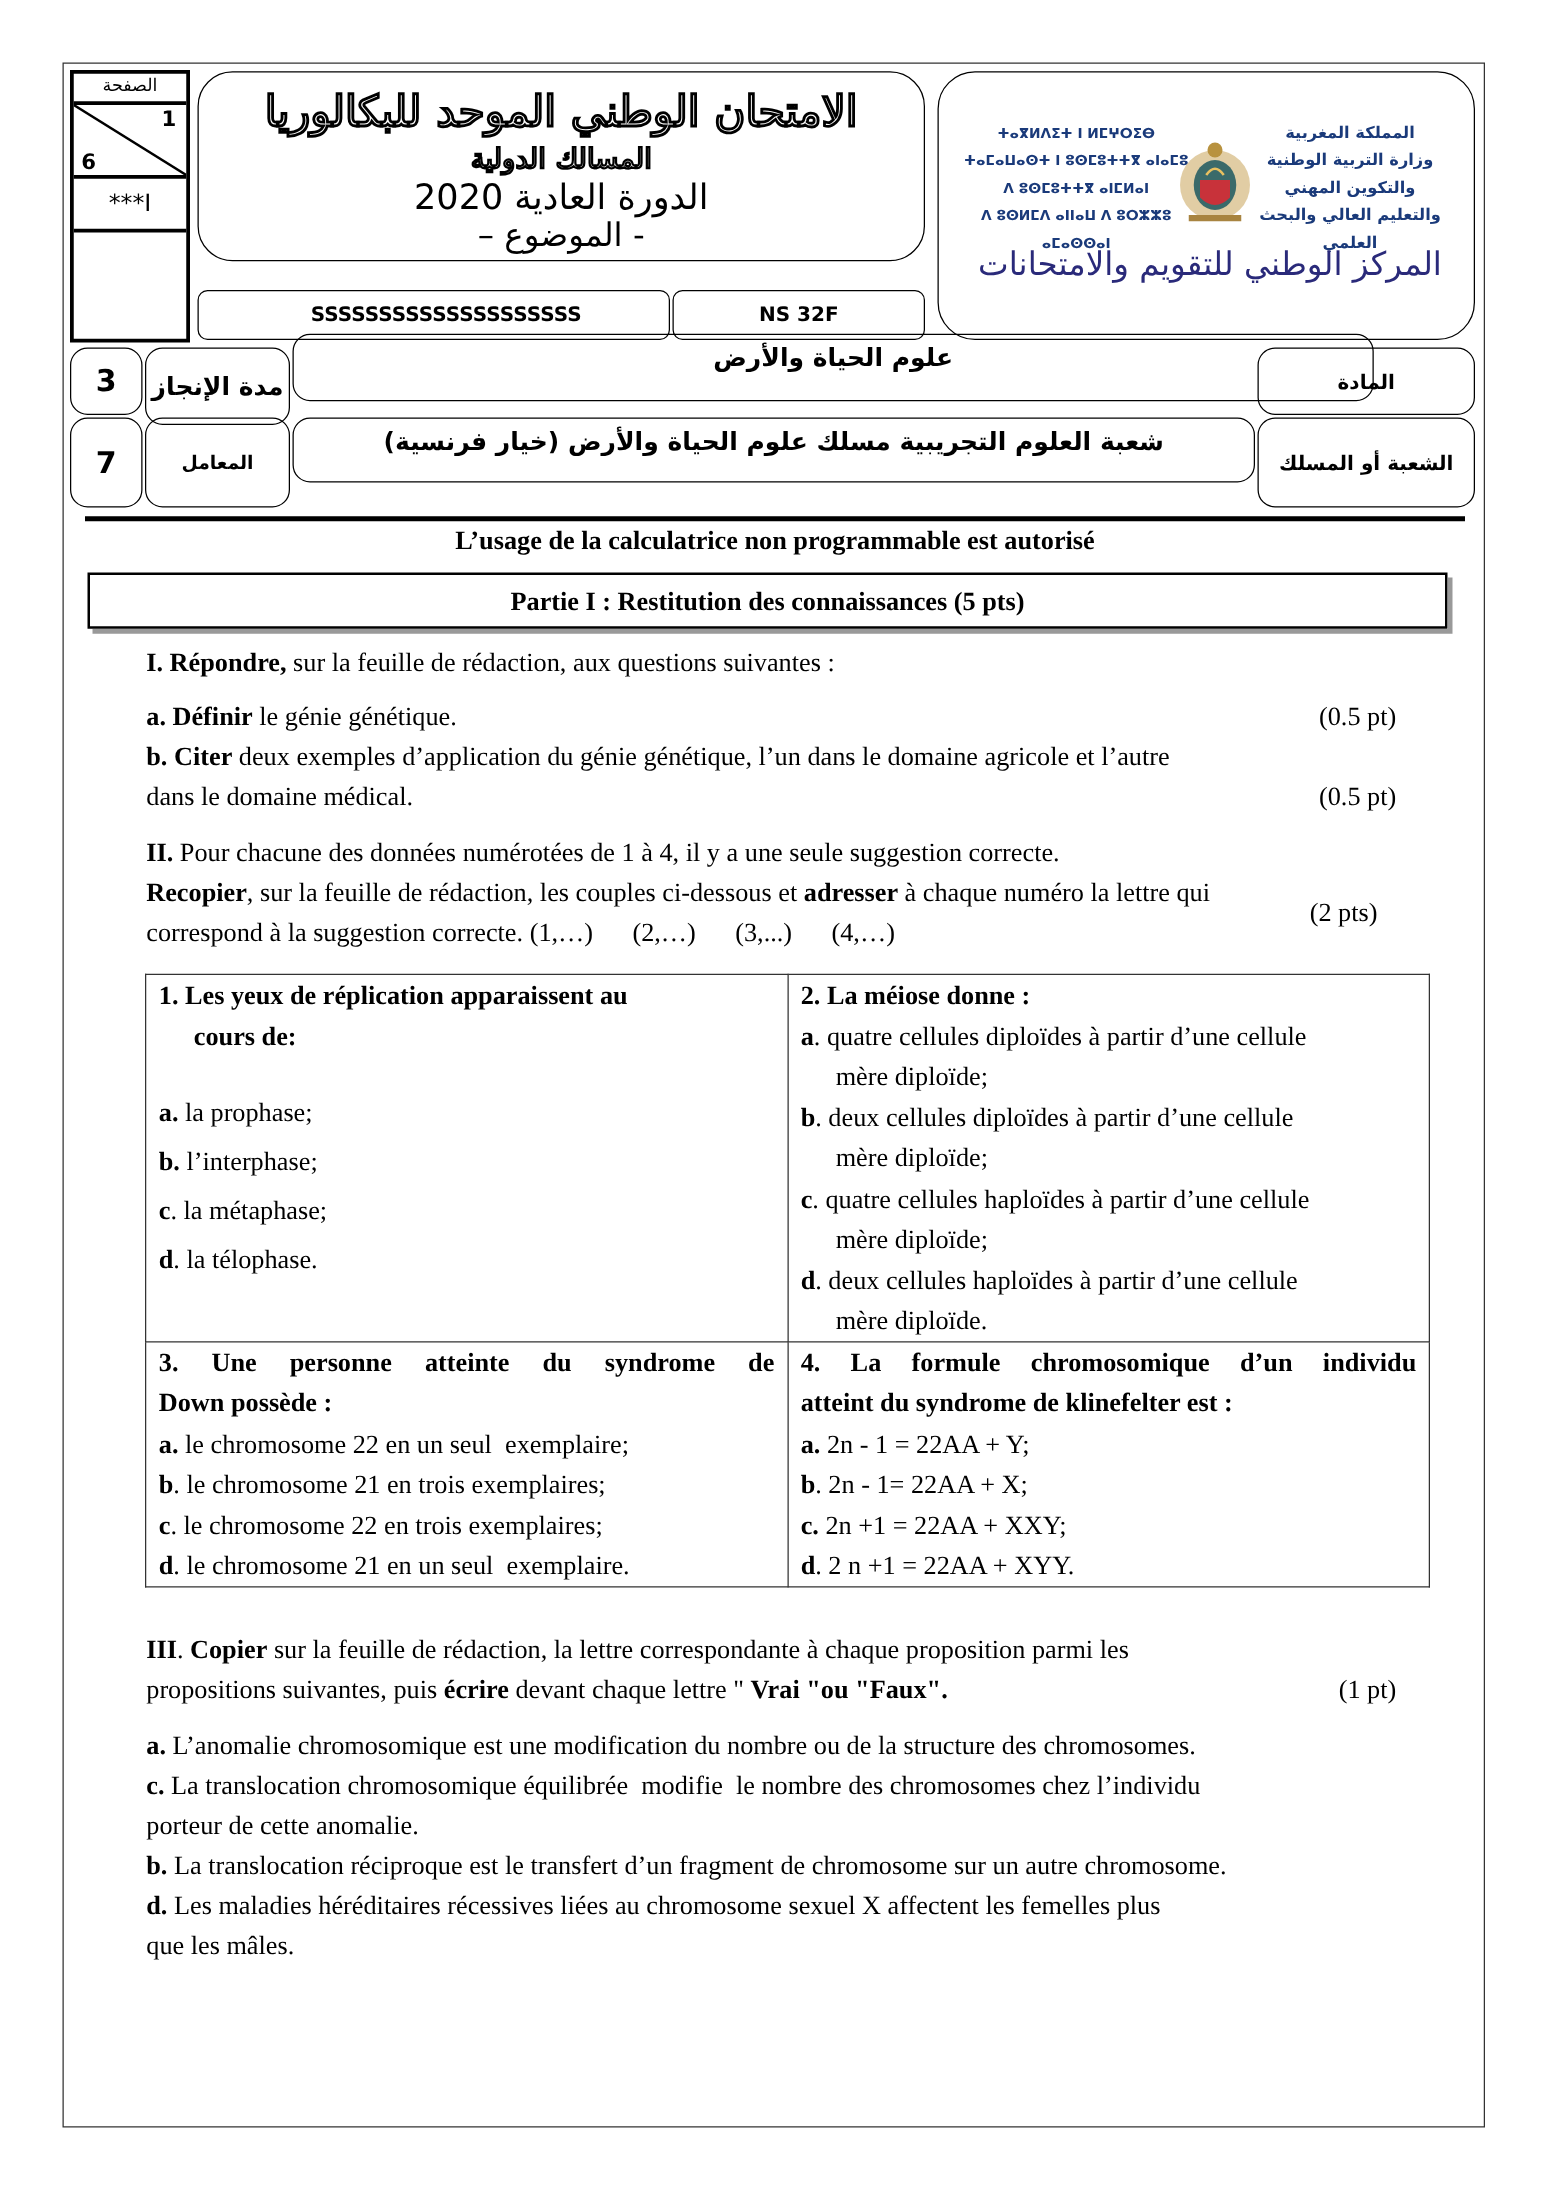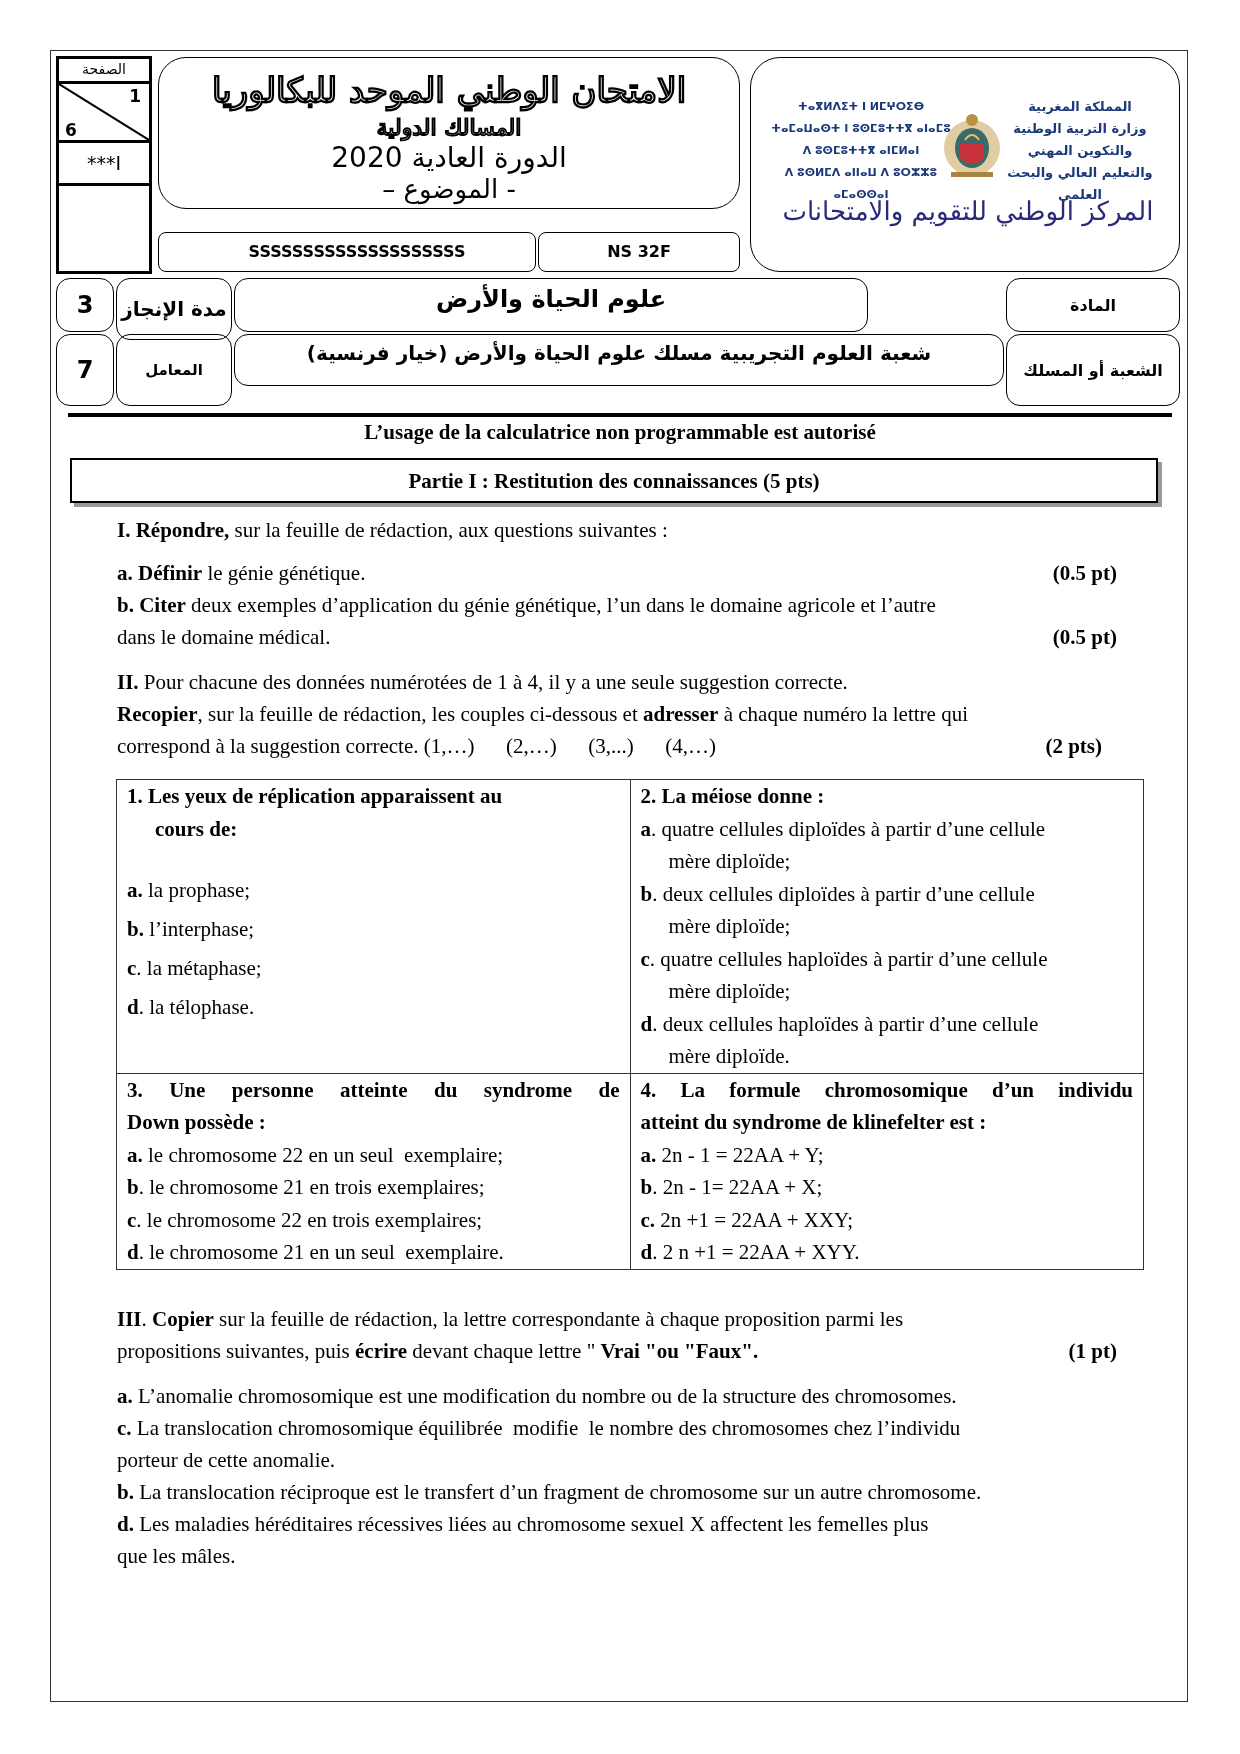--- a/index.html
+++ b/index.html
@@ -32,21 +32,21 @@
 
   .cell { border: 1.5px solid #000; border-radius: 14px; display: flex; align-items: center; justify-content: center; text-align: center; font-family: "DejaVu Sans", sans-serif; }
 
   .hr-thick { left: 68px; top: 413px; width: 1104px; height: 0; border-top: 4px solid #000; }
 
   .calc { left: 0; top: 420px; width: 1240px; text-align: center; font-weight: bold; font-size: 21px; }
   .partie { left: 70px; top: 458px; width: 1088px; height: 45px; border: 2px solid #000; box-shadow: 4px 4px 0 #999; text-align: center; font-weight: bold; font-size: 21px; line-height: 42px; }
 
   .txt { font-size: 21px; line-height: 32px; }
   .para { left: 117px; width: 1000px; }
-  .pts { position: absolute; right: 0; font-weight: bold; }
+  .pts { position: absolute; right: 0; font-weight: normal; }
 
   table.qcm { position: absolute; left: 116px; top: 779px; width: 1028px; border-collapse: collapse; font-size: 21px; line-height: 32.5px; }
   table.qcm td { border: 1.5px solid #333; vertical-align: top; padding: 0 10px; width: 50%; margin-left: 22px; }
   .indent { padding-left: 28px; display: block; }
   .just { text-align: justify; text-align-last: left; }
 </style>
 </head>
 <body>
 
 <div class="frame"></div>
@@ -92,21 +92,21 @@
     <div>المملكة المغربية</div>
     <div>وزارة التربية الوطنية</div>
     <div>والتكوين المهني</div>
     <div>والتعليم العالي والبحث العلمي</div>
   </div>
   <div class="center-name">المركز الوطني للتقويم والامتحانات</div>
 </div>
 
 <div class="abs cell" style="left:56px; top:278px; width:58px; height:54px; font-size:24px; font-weight:bold;">3</div>
 <div class="abs cell" style="left:116px; top:278px; width:116px; height:62px; font-size:20px; font-weight:bold;">مدة الإنجاز</div>
-<div class="abs cell" style="left:234px; top:278px; width:634px; height:54px; font-size:24px; font-weight:bold; align-items:flex-start; padding-top:6px;" dir="rtl">علوم الحياة والأرض</div>
+<div class="abs cell" style="left:234px; top:267px; width:865px; height:54px; font-size:20px; font-weight:bold; align-items:flex-start; padding-top:6px;" dir="rtl">علوم الحياة والأرض</div>
 <div class="abs cell" style="left:1006px; top:278px; width:174px; height:54px; font-size:16px; font-weight:bold;">المادة</div>
 
 <div class="abs cell" style="left:56px; top:334px; width:58px; height:72px; font-size:24px; font-weight:bold;">7</div>
 <div class="abs cell" style="left:116px; top:334px; width:116px; height:72px; font-size:15px; font-weight:bold;">المعامل</div>
 <div class="abs cell" style="left:234px; top:334px; width:770px; height:52px; font-size:20px; font-weight:bold; align-items:flex-start; padding-top:6px;" dir="rtl">شعبة العلوم التجريبية مسلك علوم الحياة والأرض (خيار فرنسية)</div>
 <div class="abs cell" style="left:1006px; top:334px; width:174px; height:72px; font-size:16px; font-weight:bold;" dir="rtl">الشعبة أو المسلك</div>
 
 <div class="abs hr-thick"></div>
 
 <div class="abs calc">L’usage de la calculatrice non programmable est autorisé</div>
@@ -122,21 +122,21 @@
 <div class="abs para txt" style="top:589px; width:1000px;">
   <b>b.</b> <b>Citer</b><span> deux exemples d’application du génie génétique, l’un dans le domaine agricole et l’autre</span><br>
   <span>dans le domaine médical.</span>
   <span class="pts" style="bottom:0;">(0.5 pt)</span>
 </div>
 
 <div class="abs para txt" style="top:666px; width:1040px;">
   <b>II.</b><span> Pour chacune des données numérotées de 1 à 4, il y a une seule suggestion correcte.</span><br>
   <b>Recopier</b><span>, sur la feuille de rédaction, les couples ci-dessous et </span><b>adresser</b><span> à chaque numéro la lettre qui</span><br>
   <span style="white-space:pre;">correspond à la suggestion correcte. (1,…)      (2,…)      (3,...)      (4,…)</span>
-  <span class="pts" style="right:55px; bottom:0;">(2 pts)</span>
+  <span class="pts" style="right:55px; bottom:16px;">(2 pts)</span>
 </div>
 
 <table class="qcm">
   <tbody>
       <tr>
     <td style="height:288px;">
       <b>1. Les yeux de réplication apparaissent au</b><br>
       <b class="indent">cours de:</b>
       <div style="height:26px;"></div>
       <div style="line-height:39px;">

